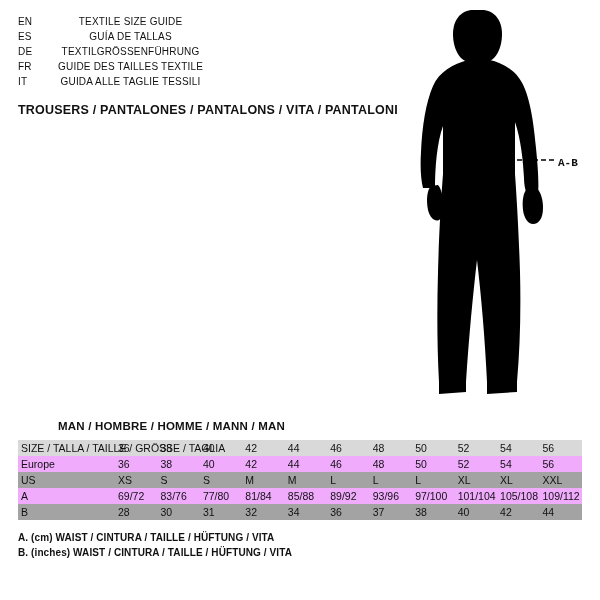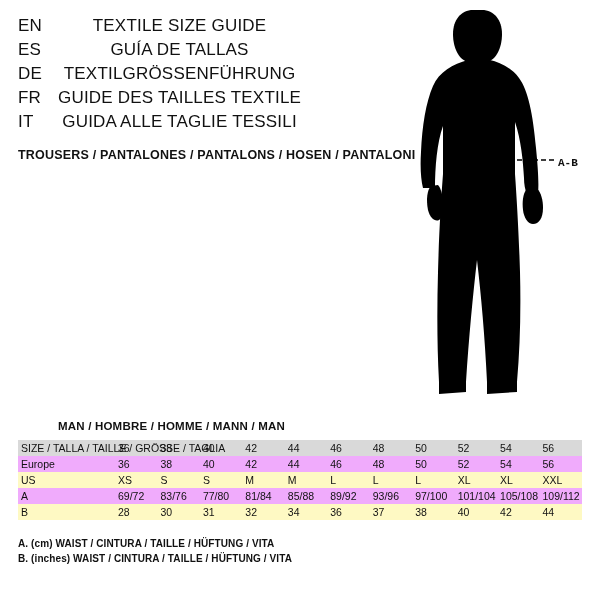--- a/index.html
+++ b/index.html
@@ -19,21 +19,21 @@
     position: relative;
     width: 600px;
     height: 600px;
     box-sizing: border-box;
     padding: 16px 18px;
   }
 
   
   .lang-table {
     border-collapse: collapse;
-    font-size: 17px;
+    font-size: 10px;
     letter-spacing: 0.2px;
   }
   .lang-table td {
     padding: 0 0 4px 0;
     vertical-align: top;
     white-space: nowrap;
   }
   .lang-code {
     width: 40px;
     color: #111;
@@ -101,27 +101,27 @@
     background: #d9d9d9;
   }
   table.size-table tr.head-row th {
     font-size: 10.5px;
     font-weight: normal;
   }
   table.size-table tr.alt {
     background: #f0abfc;
   }
   table.size-table tr.plain {
-    background: #fef9c3;
+    background: #a3a3a3;
   }
   .col-label {
     width: 92px;
   }
   .notes {
-    margin-top: 16px;
+    margin-top: 10px;
     font-size: 10px;
     line-height: 15px;
     font-weight: bold;
     letter-spacing: 0.1px;
   }
 </style>
 </head>
 <body>
 
 <div class="page">
@@ -144,21 +144,21 @@
         <td class="lang-code">FR</td>
         <td class="lang-text">GUIDE DES TAILLES TEXTILE</td>
       </tr>
       <tr>
         <td class="lang-code">IT</td>
         <td class="lang-text">GUIDA ALLE TAGLIE TESSILI</td>
       </tr>
     </tbody>
   </table>
 
-  <div class="section-title">TROUSERS / PANTALONES / PANTALONS / HOSEN / PANTALONI</div>
+  <div class="section-title">TROUSERS / PANTALONES / PANTALONS / VITA / PANTALONI</div>
 
   <div class="figure-wrap">
     <svg class="figure-svg" width="195" height="400" viewBox="0 0 195 400">
 
       <path fill="#000000" d="M78,8 C66,8 58,18 58,32 C58,46 64,58 73,60 L92,60 C101,58 107,46 107,32 C107,18 99,8 87,8 Z"></path>
 
       <path fill="#000000" d="M73,58
         C58,62 44,70 38,84
         C31,100 27,124 26,150
         C25,166 26,178 28,186

